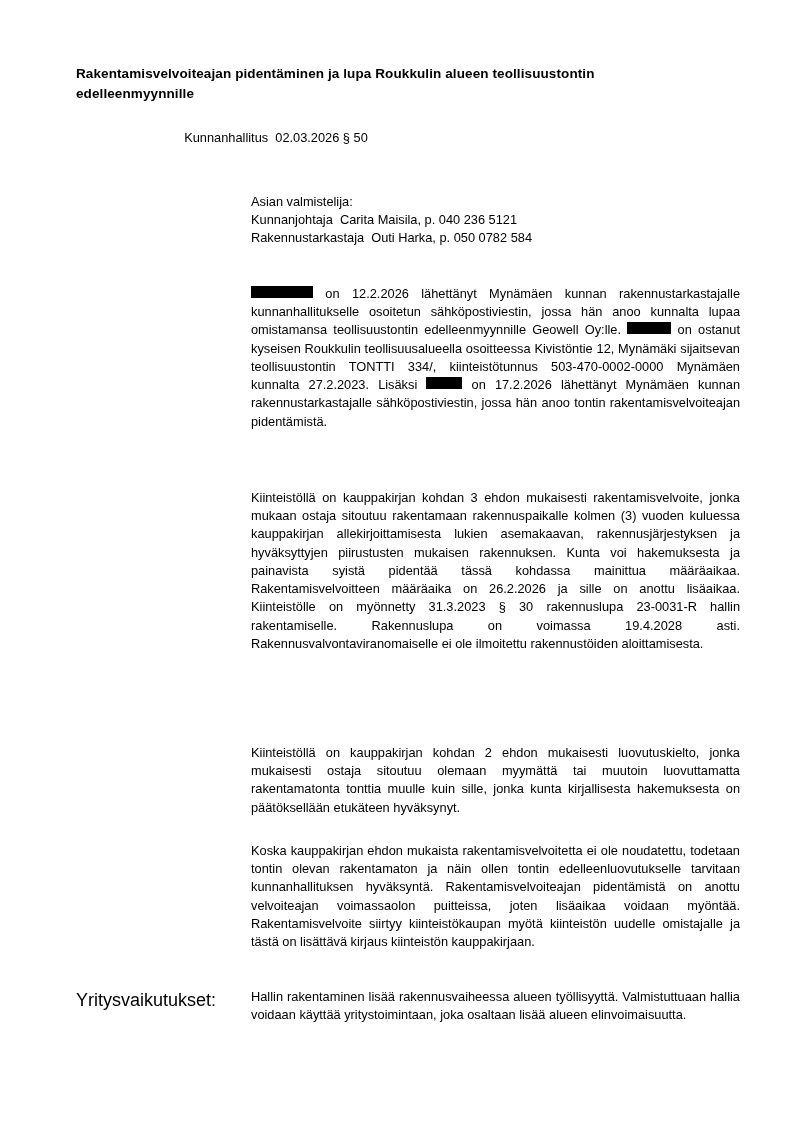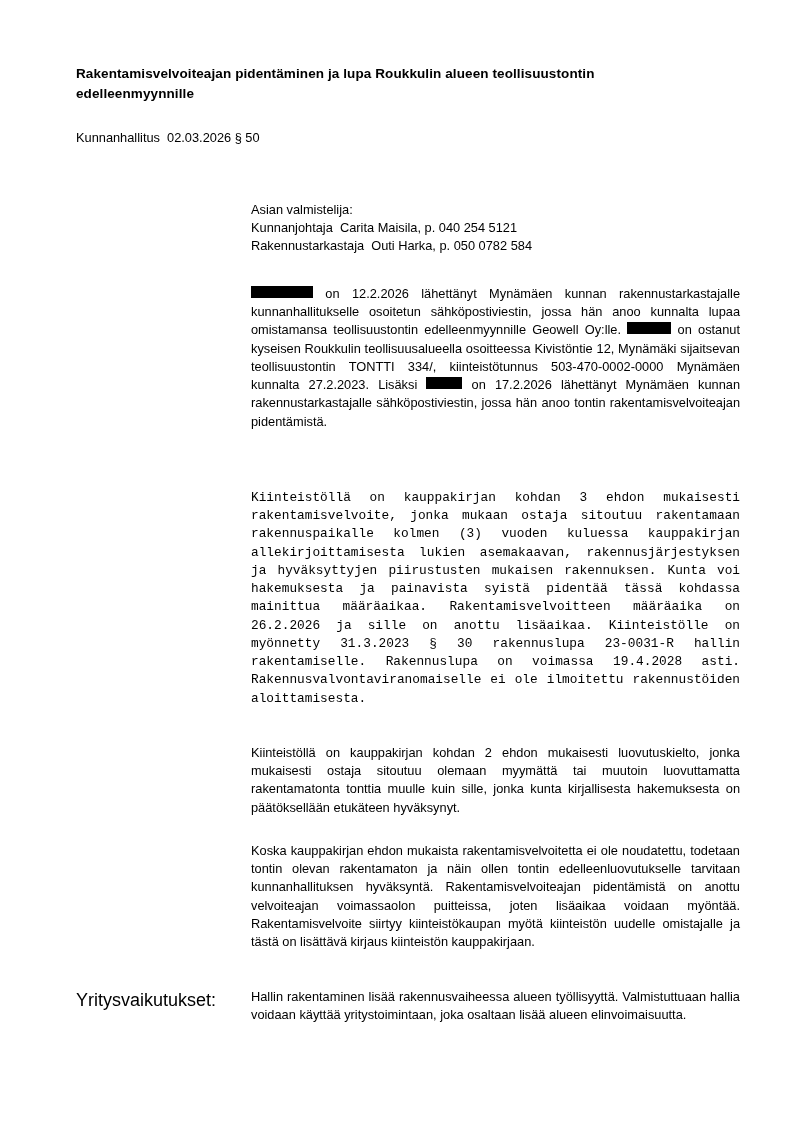--- a/index.html
+++ b/index.html
@@ -32,49 +32,49 @@
     line-height: 1.45;
     letter-spacing: 0.1px;
   }
   .meta {
     position: absolute;
     left: 76px;
     top: 129px;
     width: 400px;
     font-size: 12.8px;
     line-height: 1.42;
+    text-align: center;
   }
   .meta .meta-line {
     white-space: pre;
   }
   .preparer {
     position: absolute;
     left: 251px;
     top: 193px;
     width: 490px;
     font-size: 12.8px;
     line-height: 1.42;
-    margin-top: 8px;
   }
   .preparer .p-line {
     white-space: pre;
   }
   .body-block {
     position: absolute;
     left: 251px;
     width: 489px;
     font-size: 12.8px;
     line-height: 1.425;
     text-align: justify;
   }
   .body-block p {
     margin: 0;
   }
   #para1 { top: 285px; }
-  #para2 { top: 489px; font-family: Liberation Mono, monospace; }
+  #para2 { top: 489px; }
   #para3 { top: 744px; }
   #para4 { top: 842px; }
 
   .label-left {
     position: absolute;
     left: 76px;
     top: 988px;
     font-size: 18px;
     line-height: 1.42;
   }
@@ -99,21 +99,21 @@
 <div class="page">
 
   <div class="title">Rakentamisvelvoiteajan pidentäminen ja lupa Roukkulin alueen teollisuustontin edelleenmyynnille</div>
 
   <div class="meta">
     <div class="meta-line">Kunnanhallitus  02.03.2026 § 50</div>
   </div>
 
   <div class="preparer">
     <div class="p-line">Asian valmistelija:</div>
-    <div class="p-line">Kunnanjohtaja  Carita Maisila, p. 040 254 5121</div>
+    <div class="p-line">Kunnanjohtaja  Carita Maisila, p. 040 236 5121</div>
     <div class="p-line">Rakennustarkastaja  Outi Harka, p. 050 0782 584</div>
   </div>
 
   <div class="body-block" id="para1">
     <p><span class="redact w1">&nbsp;</span><span> on 12.2.2026 lähettänyt  Mynämäen  kunnan rakennustarkastajalle  kunnanhallitukselle  osoitetun sähköpostiviestin, jossa hän anoo kunnalta  lupaa omistamansa teollisuustontin  edelleenmyynnille  Geowell  Oy:lle. </span><span class="redact w2">&nbsp;</span><span> on ostanut kyseisen Roukkulin  teollisuusalueella  osoitteessa Kivistöntie 12, Mynämäki  sijaitsevan teollisuustontin  TONTTI  334/, kiinteistötunnus 503-470-0002-0000 Mynämäen  kunnalta  27.2.2023. Lisäksi </span><span class="redact w4">&nbsp;</span><span> on 17.2.2026 lähettänyt  Mynämäen  kunnan  rakennustarkastajalle sähköpostiviestin, jossa hän anoo tontin  rakentamisvelvoiteajan pidentämistä.</span></p>
   </div>
 
   <div class="body-block" id="para2">
     <p>Kiinteistöllä on kauppakirjan kohdan 3 ehdon mukaisesti rakentamisvelvoite,  jonka mukaan ostaja sitoutuu  rakentamaan rakennuspaikalle  kolmen (3) vuoden kuluessa kauppakirjan allekirjoittamisesta lukien asemakaavan, rakennusjärjestyksen  ja hyväksyttyjen  piirustusten mukaisen rakennuksen.  Kunta voi hakemuksesta ja painavista syistä pidentää tässä kohdassa mainittua  määräaikaa. Rakentamisvelvoitteen  määräaika on 26.2.2026 ja sille on anottu lisäaikaa. Kiinteistölle on myönnetty 31.3.2023 § 30 rakennuslupa  23-0031-R hallin  rakentamiselle. Rakennuslupa  on voimassa 19.4.2028 asti. Rakennusvalvontaviranomaiselle   ei ole ilmoitettu rakennustöiden aloittamisesta.</p>
   </div>

